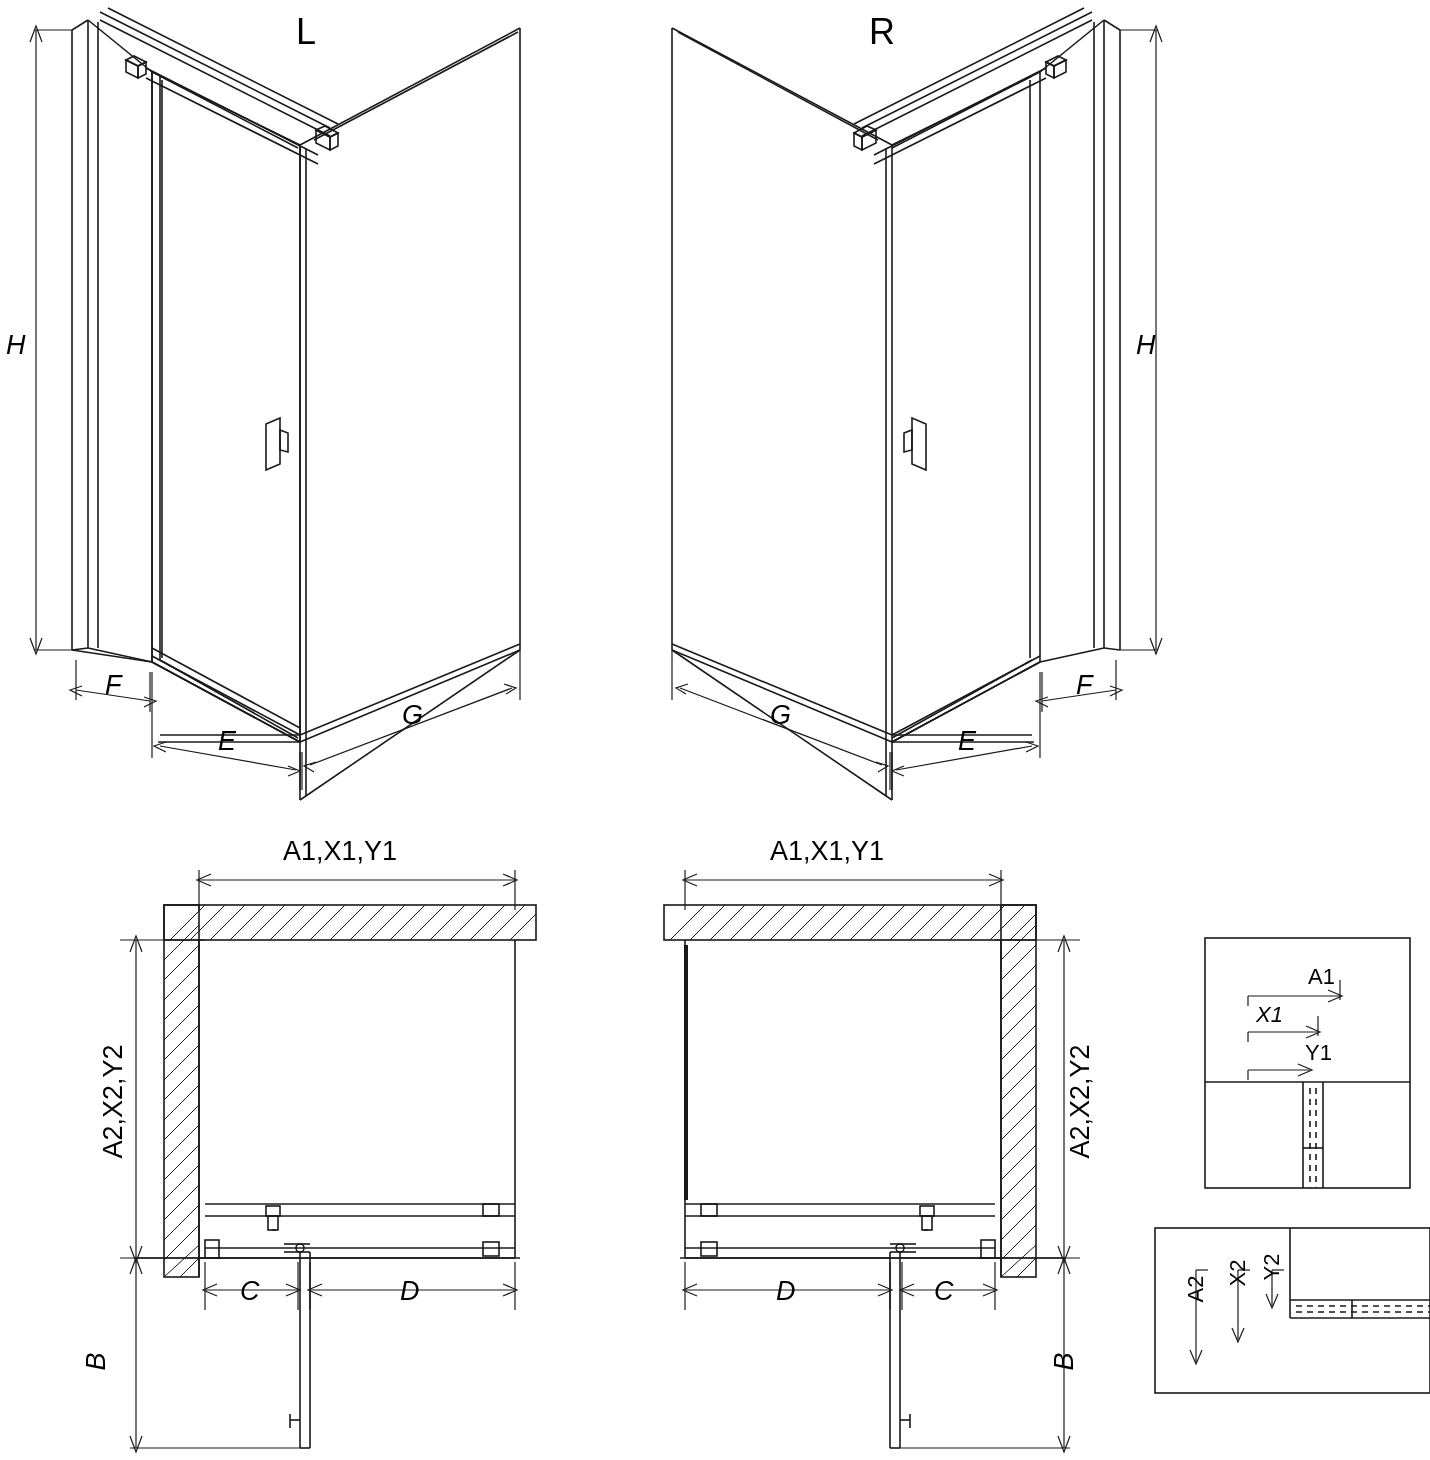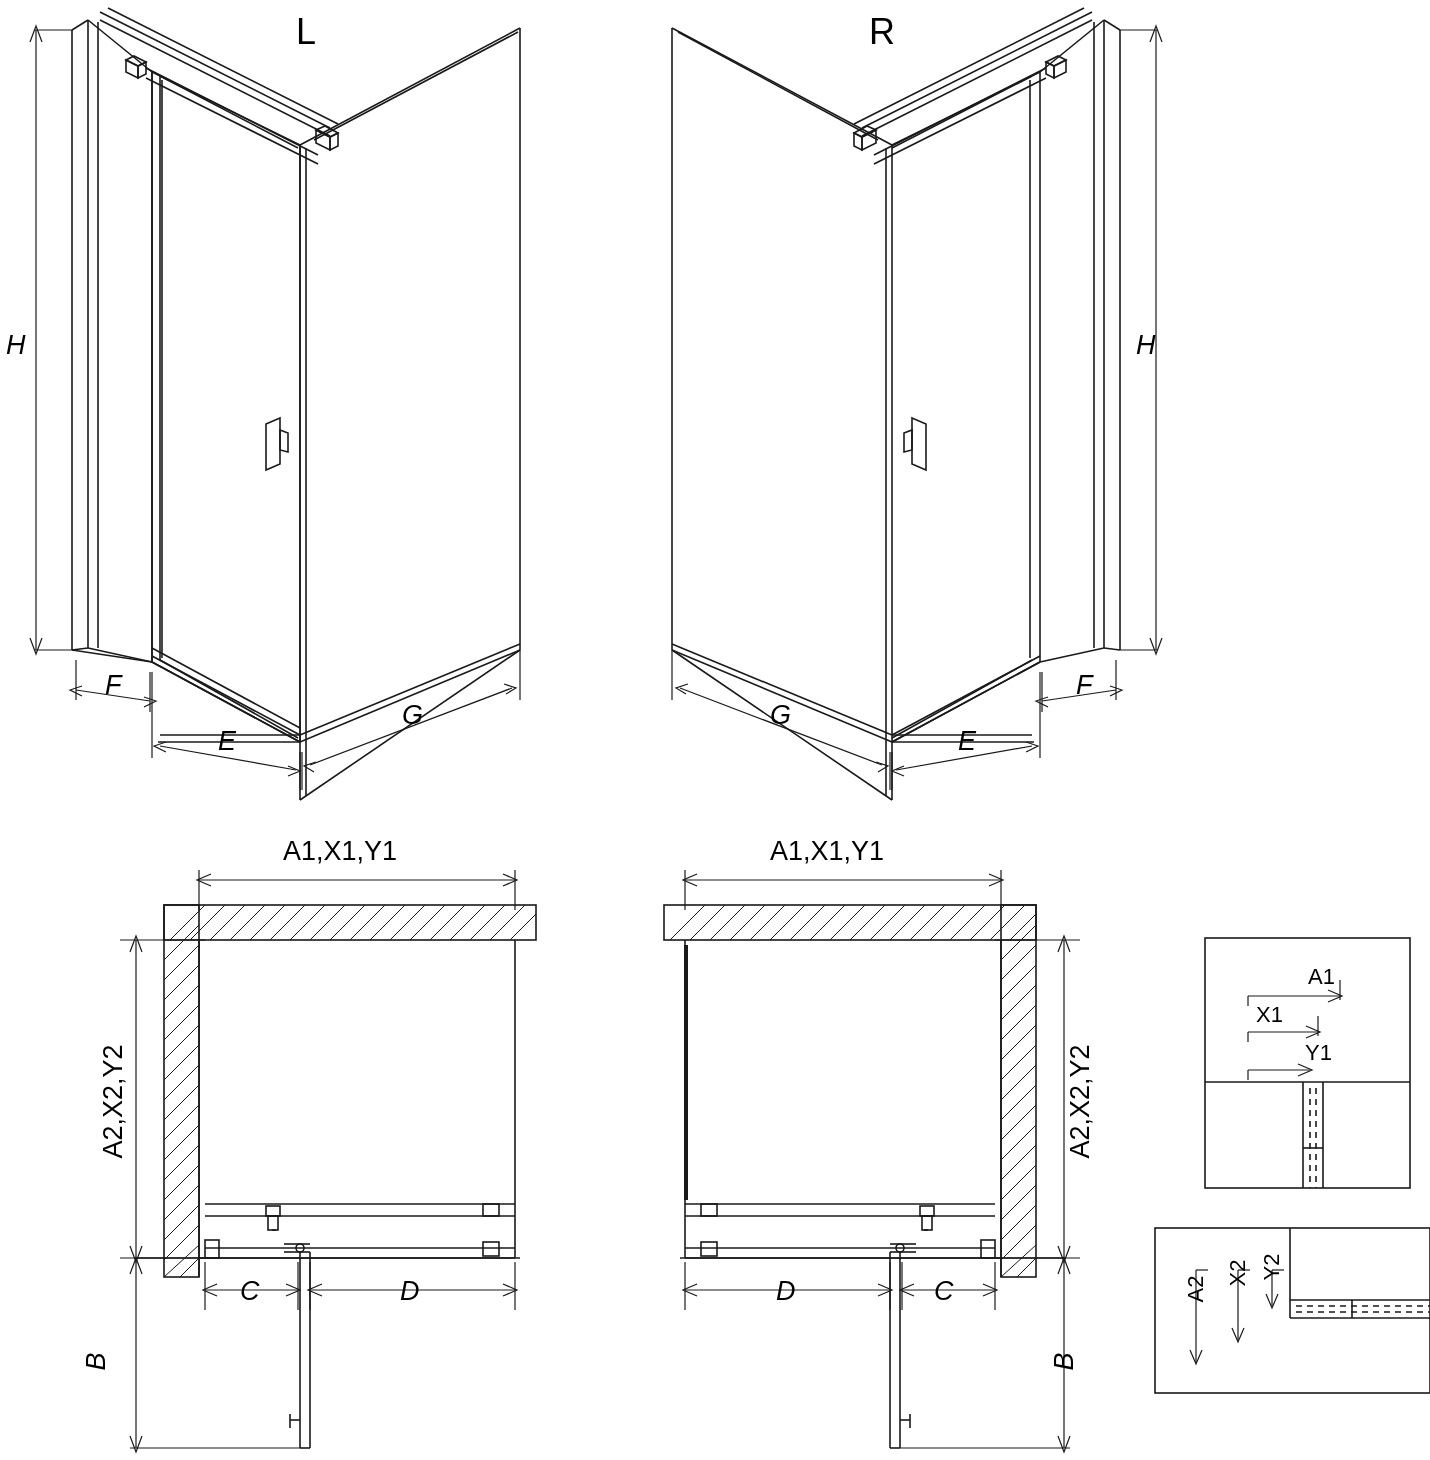--- a/index.html
+++ b/index.html
@@ -522,20 +522,20 @@
   <div class="lbl dim italic" style="left:240px; top:1278px;">C</div>
   <div class="lbl dim italic" style="left:400px; top:1278px;">D</div>
 
   <div class="lbl dim italic" style="left:776px; top:1278px;">D</div>
   <div class="lbl dim italic" style="left:934px; top:1278px;">C</div>
 
   <div class="lbl dim italic rot90" style="left:66px; top:1348px; width:60px; text-align:center;">B</div>
   <div class="lbl dim italic rot90" style="left:1034px; top:1348px; width:60px; text-align:center;">B</div>
 
   <div class="lbl dim-sm" style="left:1280px; top:966px;margin-left:28px;">A1</div>
-  <div class="lbl dim-sm" style="left:1256px; top:1004px;">X1</div>
+  <div class="lbl dim-sm" style="left:1256px; top:1004px;font-style:italic;">X1</div>
   <div class="lbl dim-sm" style="left:1305px; top:1042px;">Y1</div>
 
   <div class="lbl dim-sm rot90" style="left:1168px; top:1278px; width:56px; text-align:center;">A2</div>
   <div class="lbl dim-sm rot90" style="left:1210px; top:1262px; width:56px; text-align:center;">X2</div>
   <div class="lbl dim-sm rot90" style="left:1244px; top:1256px; width:56px; text-align:center;">Y2</div>
 
 </div>
 
 </body></html>

